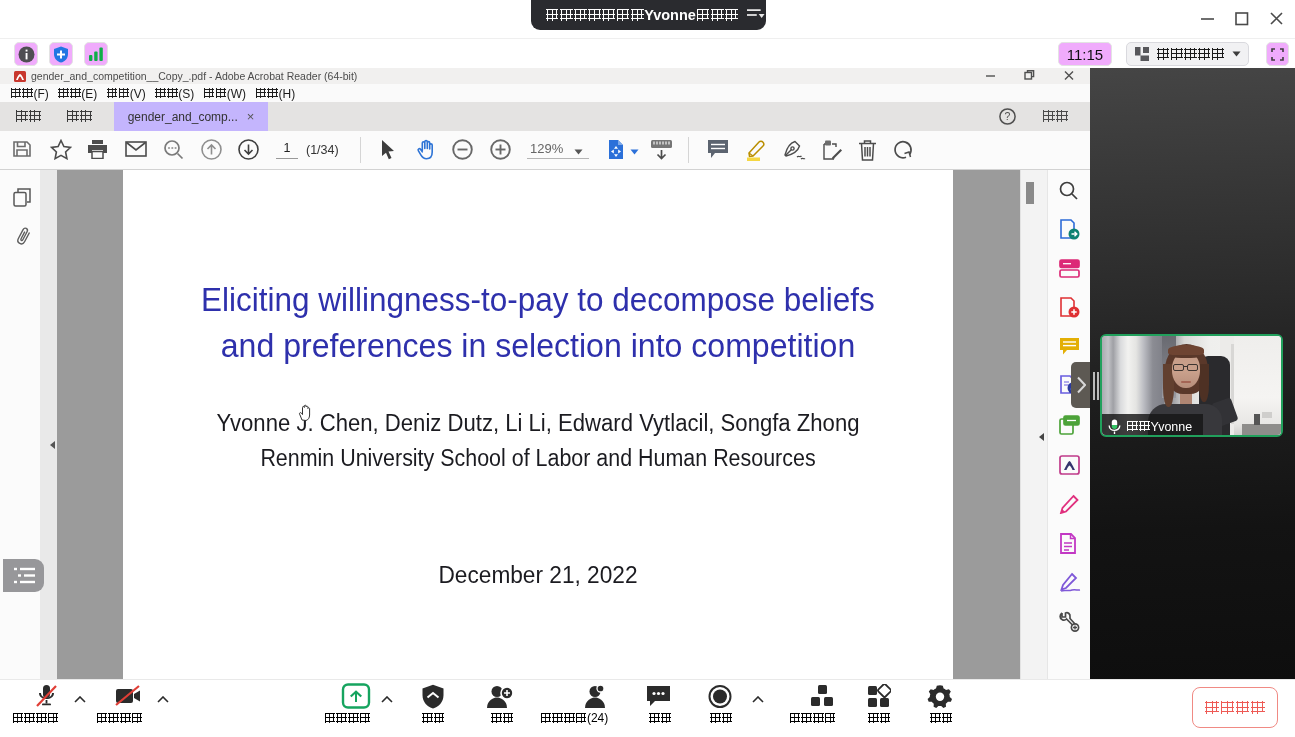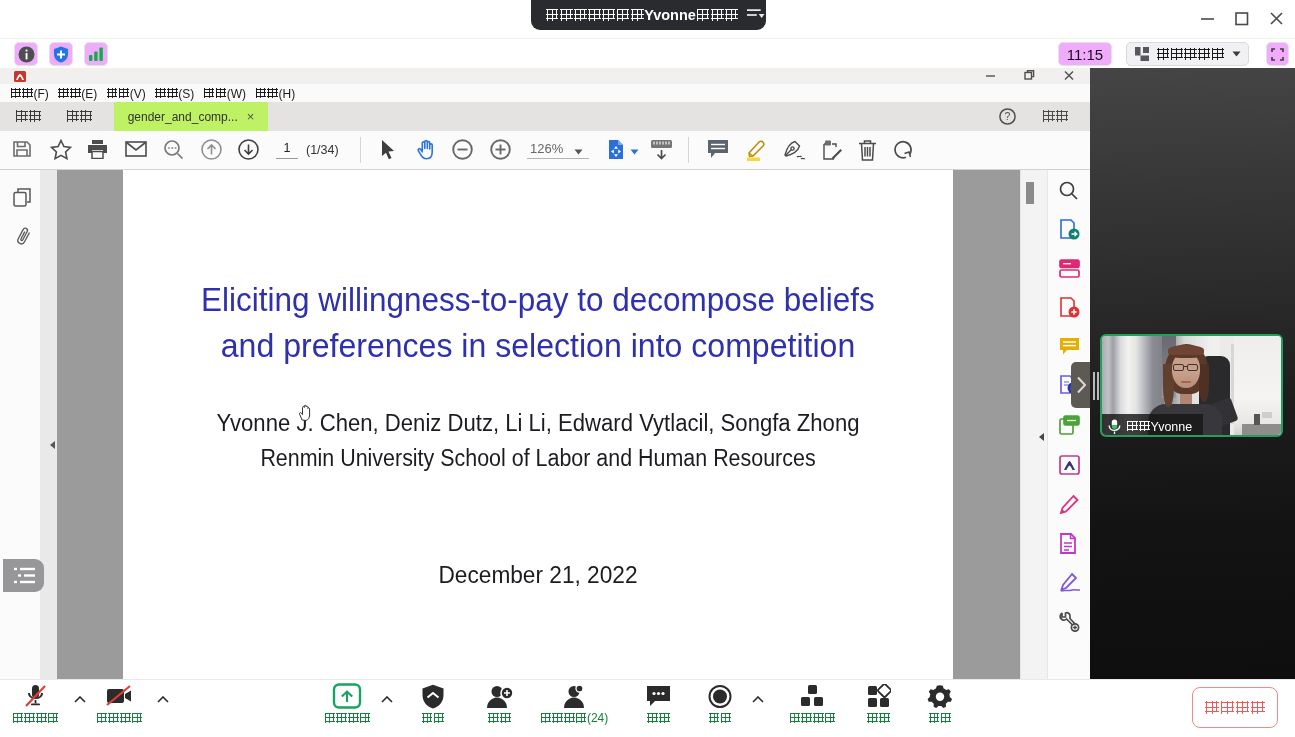--- a/index.html
+++ b/index.html
@@ -22,21 +22,21 @@
 
 .b2btn{position:absolute;top:42px;height:24px;background:#f0abfc;border:1px solid #e3e3e3;border-radius:5px;
 display:flex;align-items:center;justify-content:center}
 
 #atitle{left:0;top:68px;width:1090px;height:16px;background:#f1f0ef;font-size:10.5px;color:#4c4c4c;
 display:flex;align-items:center}
 #amenu{left:0;top:84px;width:1090px;height:19px;background:#fafafa;font-size:12px;color:#1c1c1c;
 display:flex;align-items:center}
 #amenu .m{margin-left:9px;letter-spacing:0}
 #atabs{left:0;top:102px;width:1090px;height:29px;background:#e4e3e2;font-size:13px;color:#3e3e3e}
-#atab-active{position:absolute;left:114px;top:0;width:154px;height:29px;background:#bef264;
+#atab-active{position:absolute;left:114px;top:0;width:154px;height:29px;background:#c4b5fd;
 font-size:12px;color:#333;display:flex;align-items:center;justify-content:center}
 #atools{left:0;top:131px;width:1090px;height:39px;background:#fbfbfb;border-bottom:1px solid #d2d2d2}
 .ticon{position:absolute;top:139px}
 #sidebarL{left:0;top:170px;width:40px;height:509px;background:#fbfbfb}
 #gutter{left:40px;top:170px;width:17px;height:509px;background:#e9e9e9}
 #canvas{left:57px;top:170px;width:963px;height:509px;background:#9b9b9b}
 #page{position:absolute;left:66px;top:0;width:830px;height:509px;background:#fff}
 #scrolltrack{left:1020px;top:170px;width:27px;height:509px;background:#f3f3f3;border-left:1px solid #e3e3e3}
 #thumbV{position:absolute;left:5px;top:12px;width:8px;height:22px;background:#8a8a8a}
 #sidebarR{left:1047px;top:170px;width:43px;height:509px;background:#fbfbfb;border-left:1px solid #e6e6e6}
@@ -44,21 +44,21 @@
 
 .sl{position:absolute;width:830px;text-align:center;color:#2e30ac;font-size:34px}
 .sa{position:absolute;width:830px;text-align:center;color:#1b1b20;font-size:23px}
 
 #vpanel{left:1090px;top:68px;width:205px;height:612px;
 background:linear-gradient(178deg,#454545 0%,#383838 18%,#2a2a2a 38%,#1d1d1d 55%,#131313 75%,#0e0e0e 100%)}
 #vthumb{position:absolute;left:1100px;top:334px;width:183px;height:103px;border:2px solid #21a05c;
 border-radius:6px;overflow:hidden;background:#c9c9cb}
 
 #zbar{left:0;top:679px;width:1295px;height:58px;background:#fff;border-top:1px solid #e9e9e9}
-.zit{position:absolute;display:flex;flex-direction:column;align-items:center;color:#15803d;font-size:12px}
+.zit{position:absolute;display:flex;flex-direction:column;align-items:flex-end;color:#000000;font-size:12px}
 .zlab{margin-top:2px;white-space:nowrap;letter-spacing:0}
 #endbtn{position:absolute;left:1192px;top:687px;width:86px;height:41px;border:1.5px solid #f08a84;
 border-radius:8px;color:#ee5a55;font-size:15.5px;display:flex;align-items:center;justify-content:center}
 </style>
 </head>
 <body>
 
 <div class="abs" id="pill">
   <span style="margin-left:14px;white-space:nowrap"><span class="han"></span><span class="han"></span><span class="han"></span><span class="han"></span><span class="han"></span><span class="han"></span><span class="han"></span>Yvonne<span class="han"></span><span class="han"></span><span class="han"></span></span>
   <svg width="20" height="14" viewBox="0 0 20 14" style="margin-left:8px">
@@ -116,20 +116,21 @@
       <path d="M12 9 L12 12 L9 12"></path>
       <path d="M4 12 L1 12 L1 9"></path>
     </svg>
 </div>
 
 <div class="abs" id="atitle">
   <svg width="12" height="11" viewBox="0 0 12 11" style="margin-left:14px">
       <rect width="12" height="11" rx="1.5" fill="#c8372d"></rect>
       <path d="M2 9 C3.5 5.5 4.7 3 6 3 C7.3 3 8.5 5.5 10 9 L8.2 9 C7.5 7.3 6.6 5.6 6 5.6 C5.4 5.6 4.5 7.3 3.8 9 Z" fill="#fff"></path>
     </svg>
+  <span style="margin-left:5px">gender_and_competition__Copy_.pdf - Adobe Acrobat Reader (64-bit)</span>
   <svg width="110" height="12" viewBox="0 0 110 12" style="position:absolute;left:983px" fill="none" stroke="#4f4f4f" stroke-width="1.4">
     <line x1="3" y1="6" x2="12" y2="6"></line>
     <rect x="42" y="2.5" width="6.5" height="6.5"></rect>
       <path d="M44.5 2.5 L44.5 0.8 L50.6 0.8 L50.6 6.6 L48.5 6.6"></path>
     <path d="M82 1.5 L90 9.5 M90 1.5 L82 9.5"></path>
   </svg>
 </div>
 <div class="abs" id="amenu">
   <span class="m" style="margin-left:10px"><span class="han"></span><span class="han"></span>(F)</span>
   <span class="m"><span class="han"></span><span class="han"></span>(E)</span>
@@ -209,21 +210,21 @@
   <circle cx="10.5" cy="10.5" r="9.3"></circle>
       <line x1="5.5" y1="10.5" x2="15.5" y2="10.5"></line>
     </svg>
 
  <svg class="ticon" style="left:490px" width="21" height="21" viewBox="0 0 21 21" fill="none" stroke="#686868" stroke-width="1.9">
   <circle cx="10.5" cy="10.5" r="9.3"></circle>
       <line x1="5.5" y1="10.5" x2="15.5" y2="10.5"></line>
       <line x1="10.5" y1="5.5" x2="10.5" y2="15.5"></line>
     </svg>
 
- <div class="abs" style="left:527px;top:141px;width:62px;height:18px;border-bottom:1.4px solid #b5b5b5;font-size:13px;color:#666;text-align:left;padding-left:3px">126%</div>
+ <div class="abs" style="left:527px;top:141px;width:62px;height:18px;border-bottom:1.4px solid #b5b5b5;font-size:13px;color:#666;text-align:left;padding-left:3px">129%</div>
  <svg class="abs" style="left:574px;top:149px" width="9" height="6" viewBox="0 0 9 6">
       <path d="M0.5 0.5 L8.5 0.5 L4.5 5.5 Z" fill="#555"></path>
     </svg>
 
  <svg class="ticon" style="left:607px" width="18" height="21" viewBox="0 0 18 21">
   <path d="M2 1 L11 1 L16 6 L16 20 L2 20 Z" fill="#2b70d9"></path>
       <path d="M11 1 L11 6 L16 6 Z" fill="#7ea9e8"></path>
   <g fill="#fff">
         <path d="M9 7 L11 9.8 L7 9.8 Z"></path>
         <path d="M9 18 L7 15.2 L11 15.2 Z"></path>

